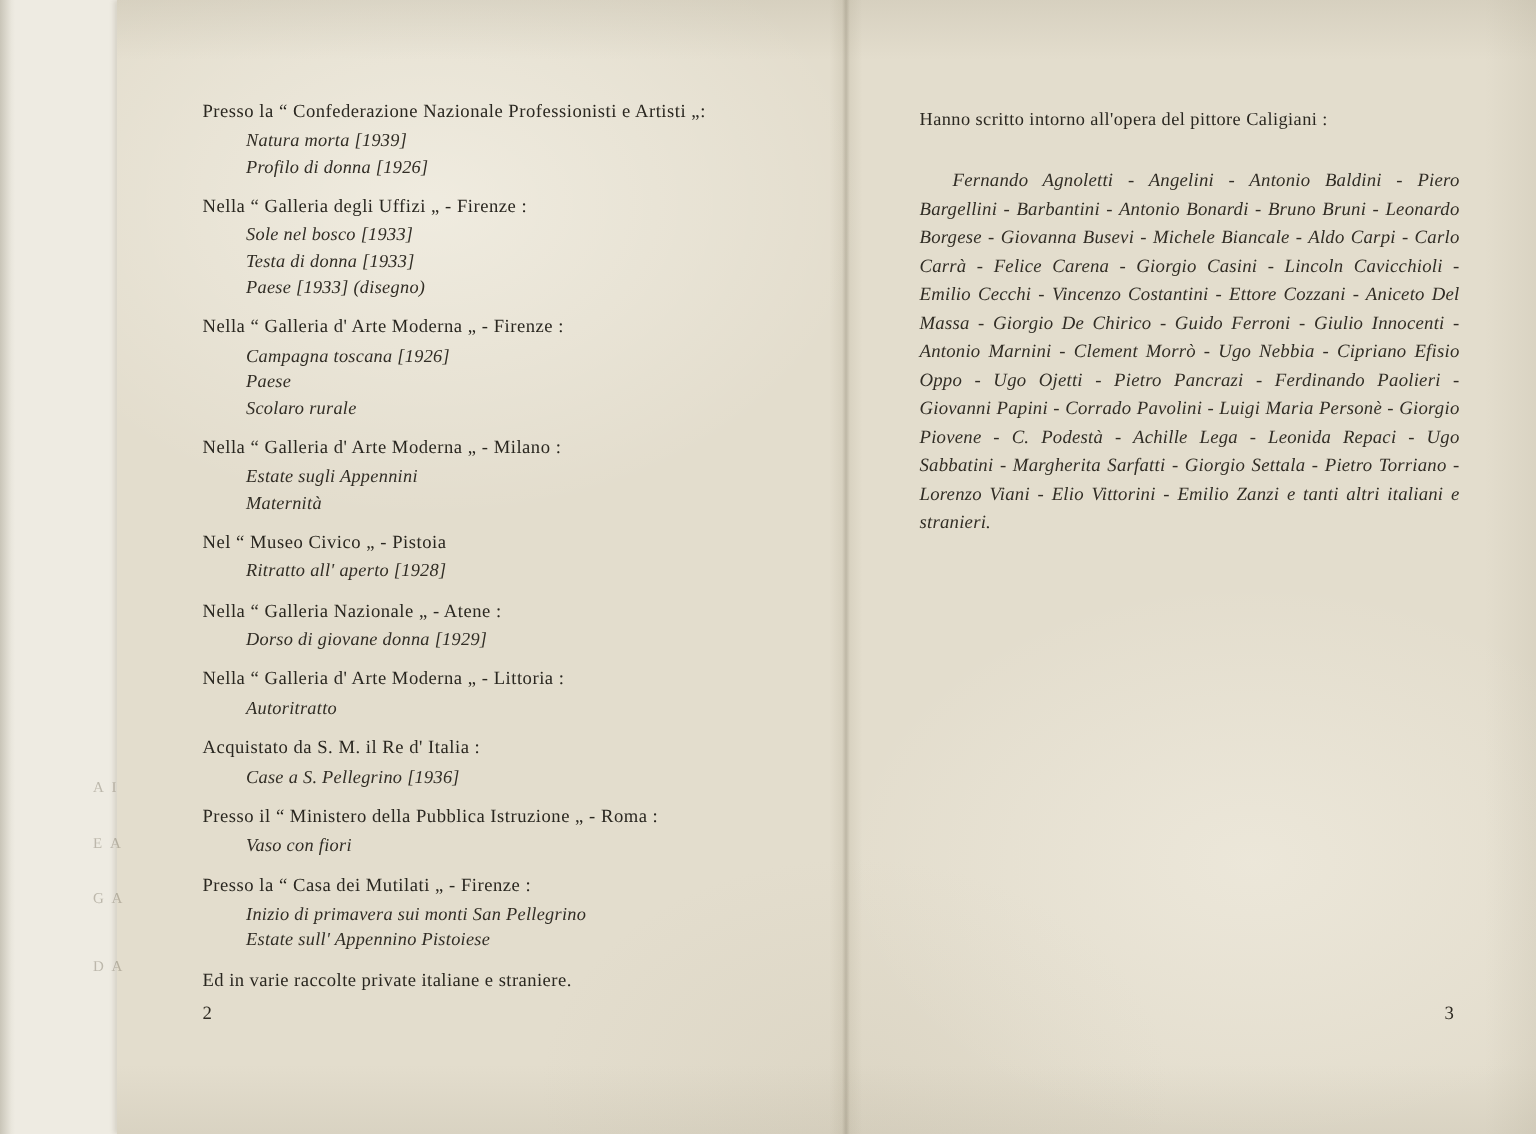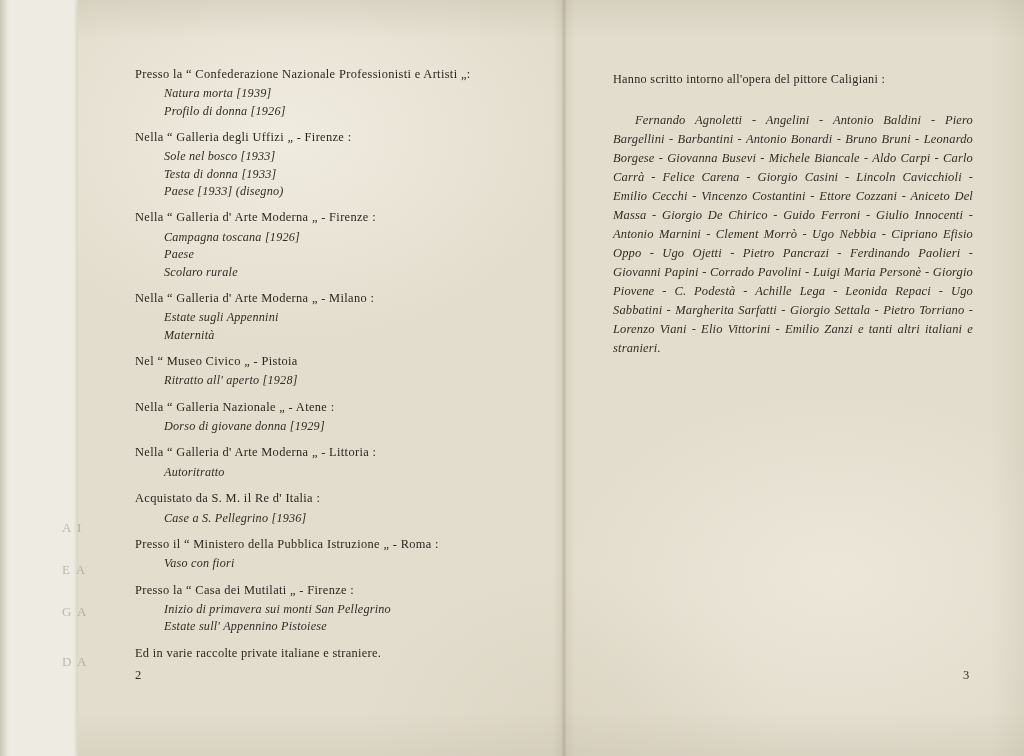--- a/index.html
+++ b/index.html
@@ -161,21 +161,21 @@
   }
   .folio-left  { left: 135px;  top: 668px; }
   .folio-right { left: 963px;  top: 668px; }
 
   
   .margin-marks {
     position: absolute;
     left: 62px;
     top: 520px;
     width: 34px;
-    font-size: 13px;
+    font-size: 10px;
     letter-spacing: 1.6px;
     color: rgba(120,112,96,0.42);
     z-index: 4;
   }
   .margin-marks div { margin-bottom: 26px; }
   .margin-marks div:nth-child(3) { margin-bottom: 34px; }
 </style>
 </head>
 <body>
 

